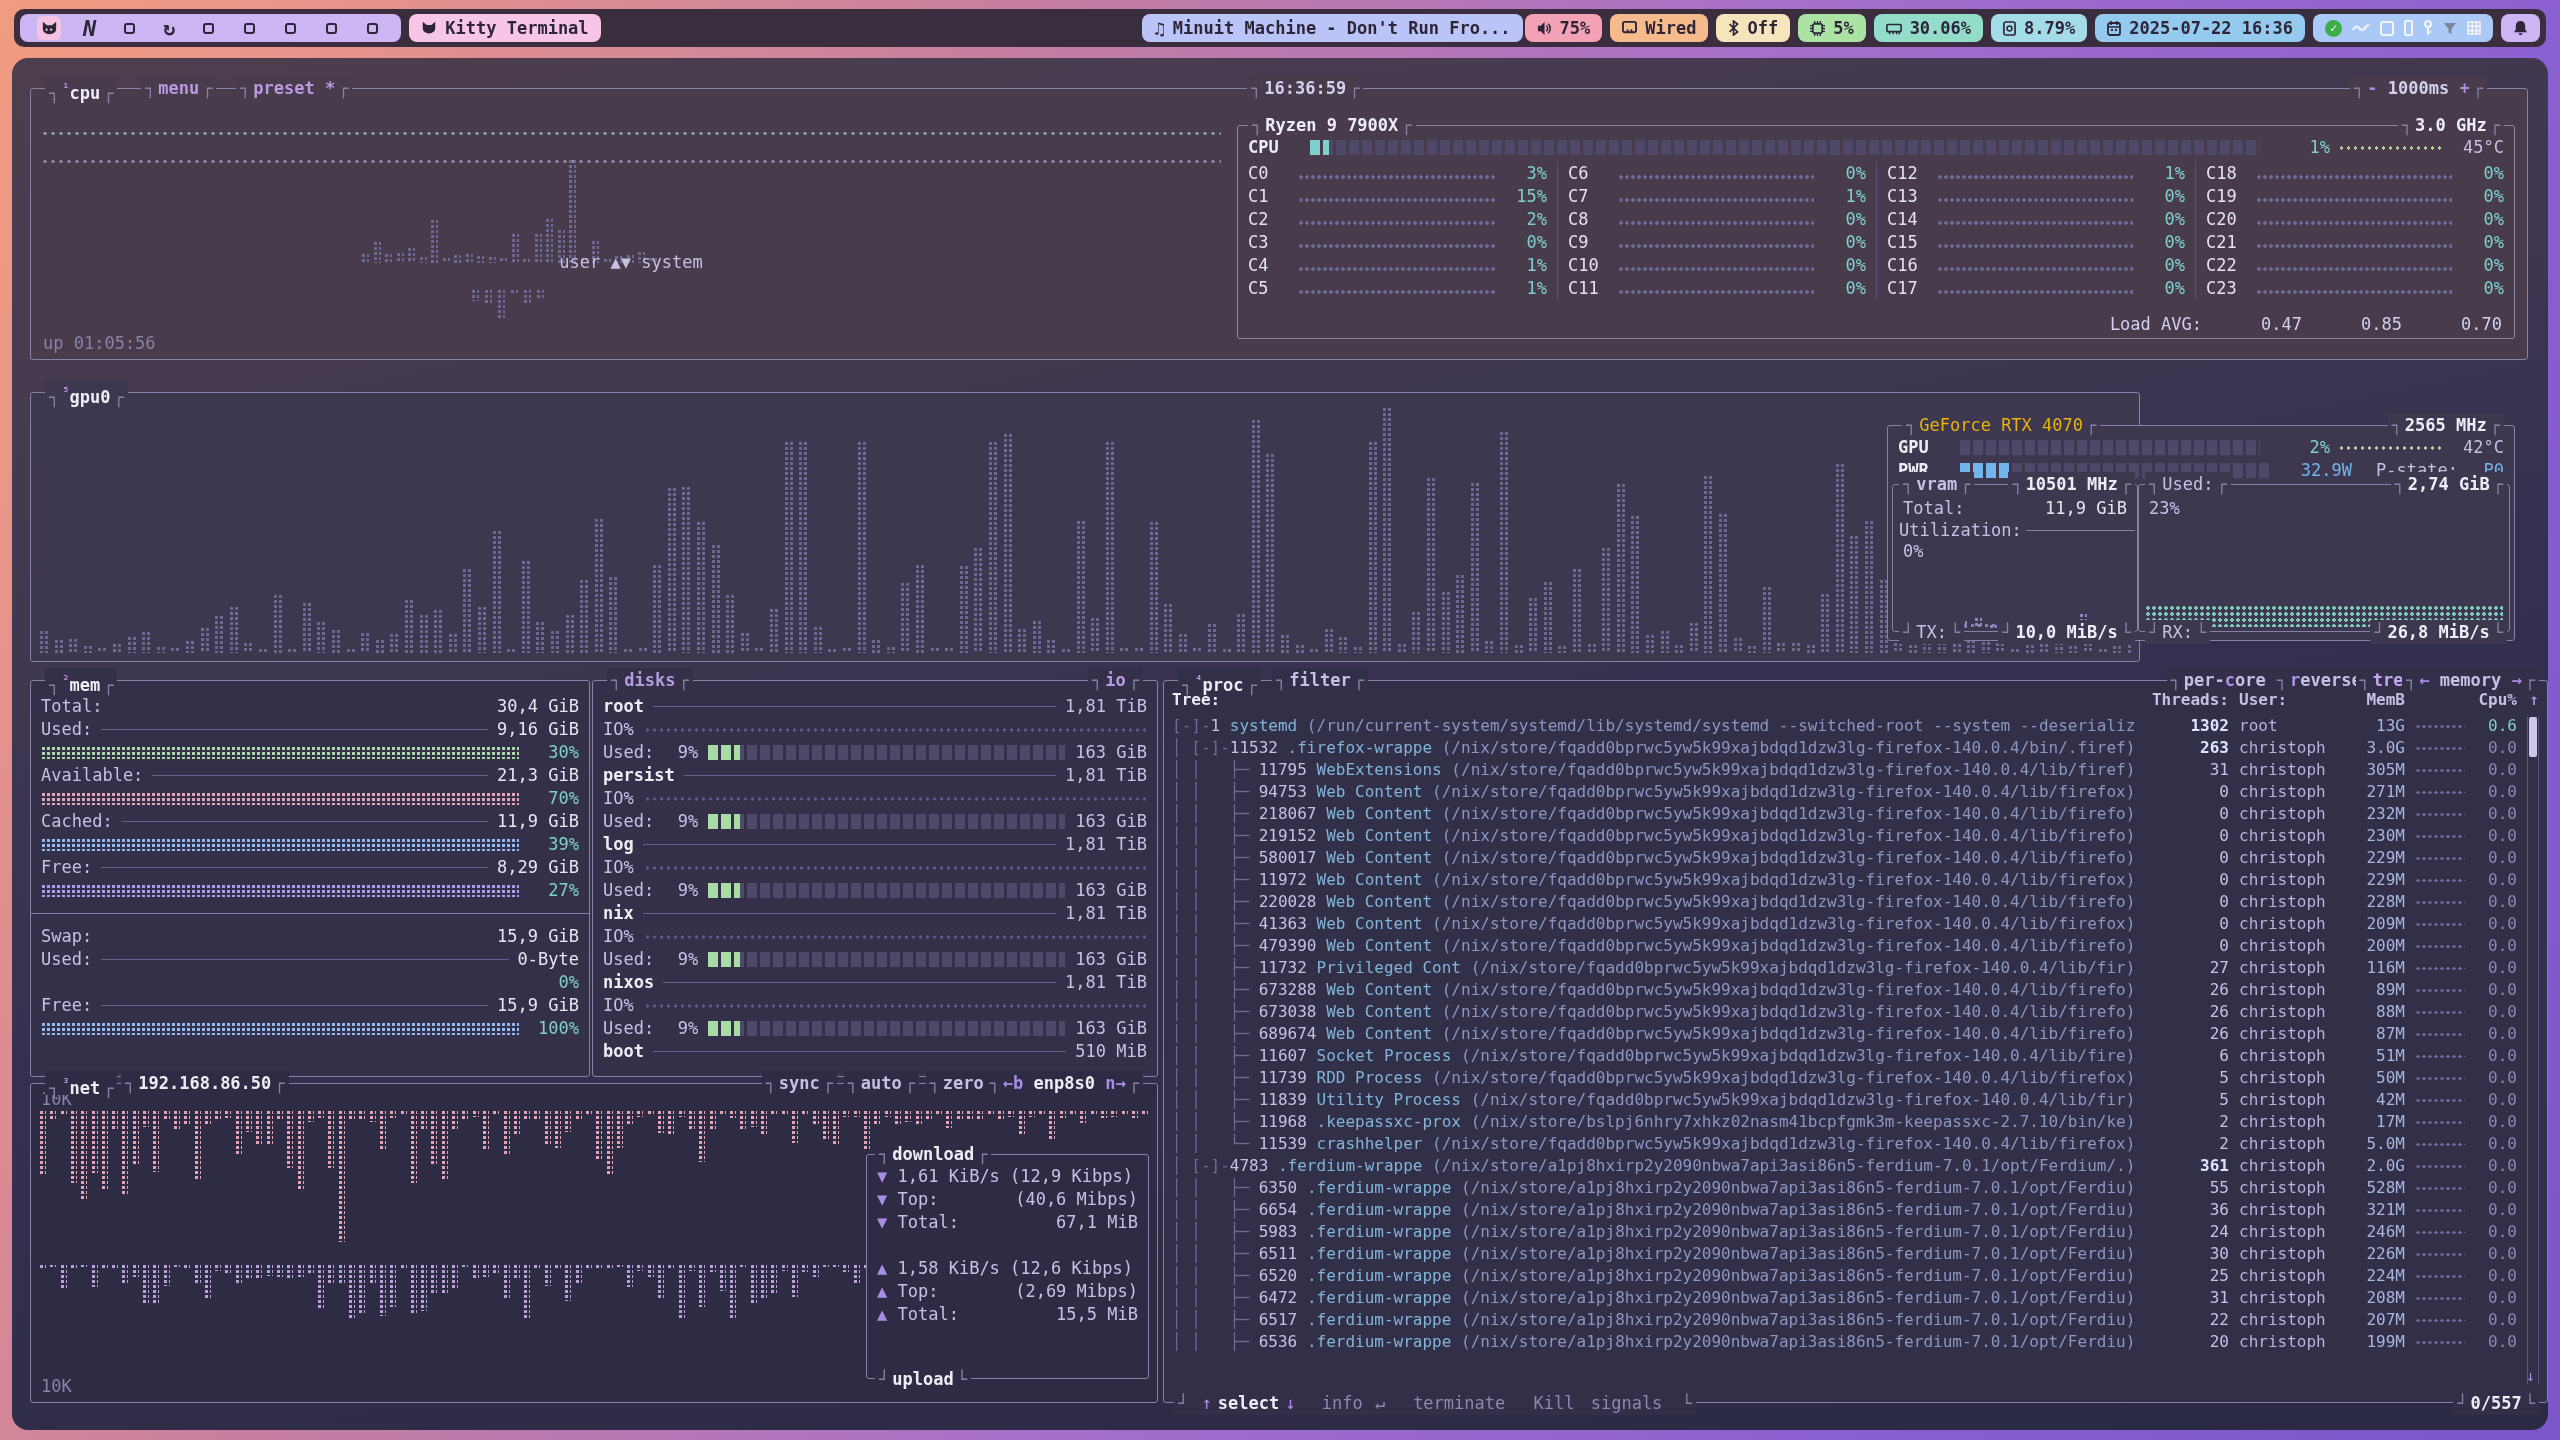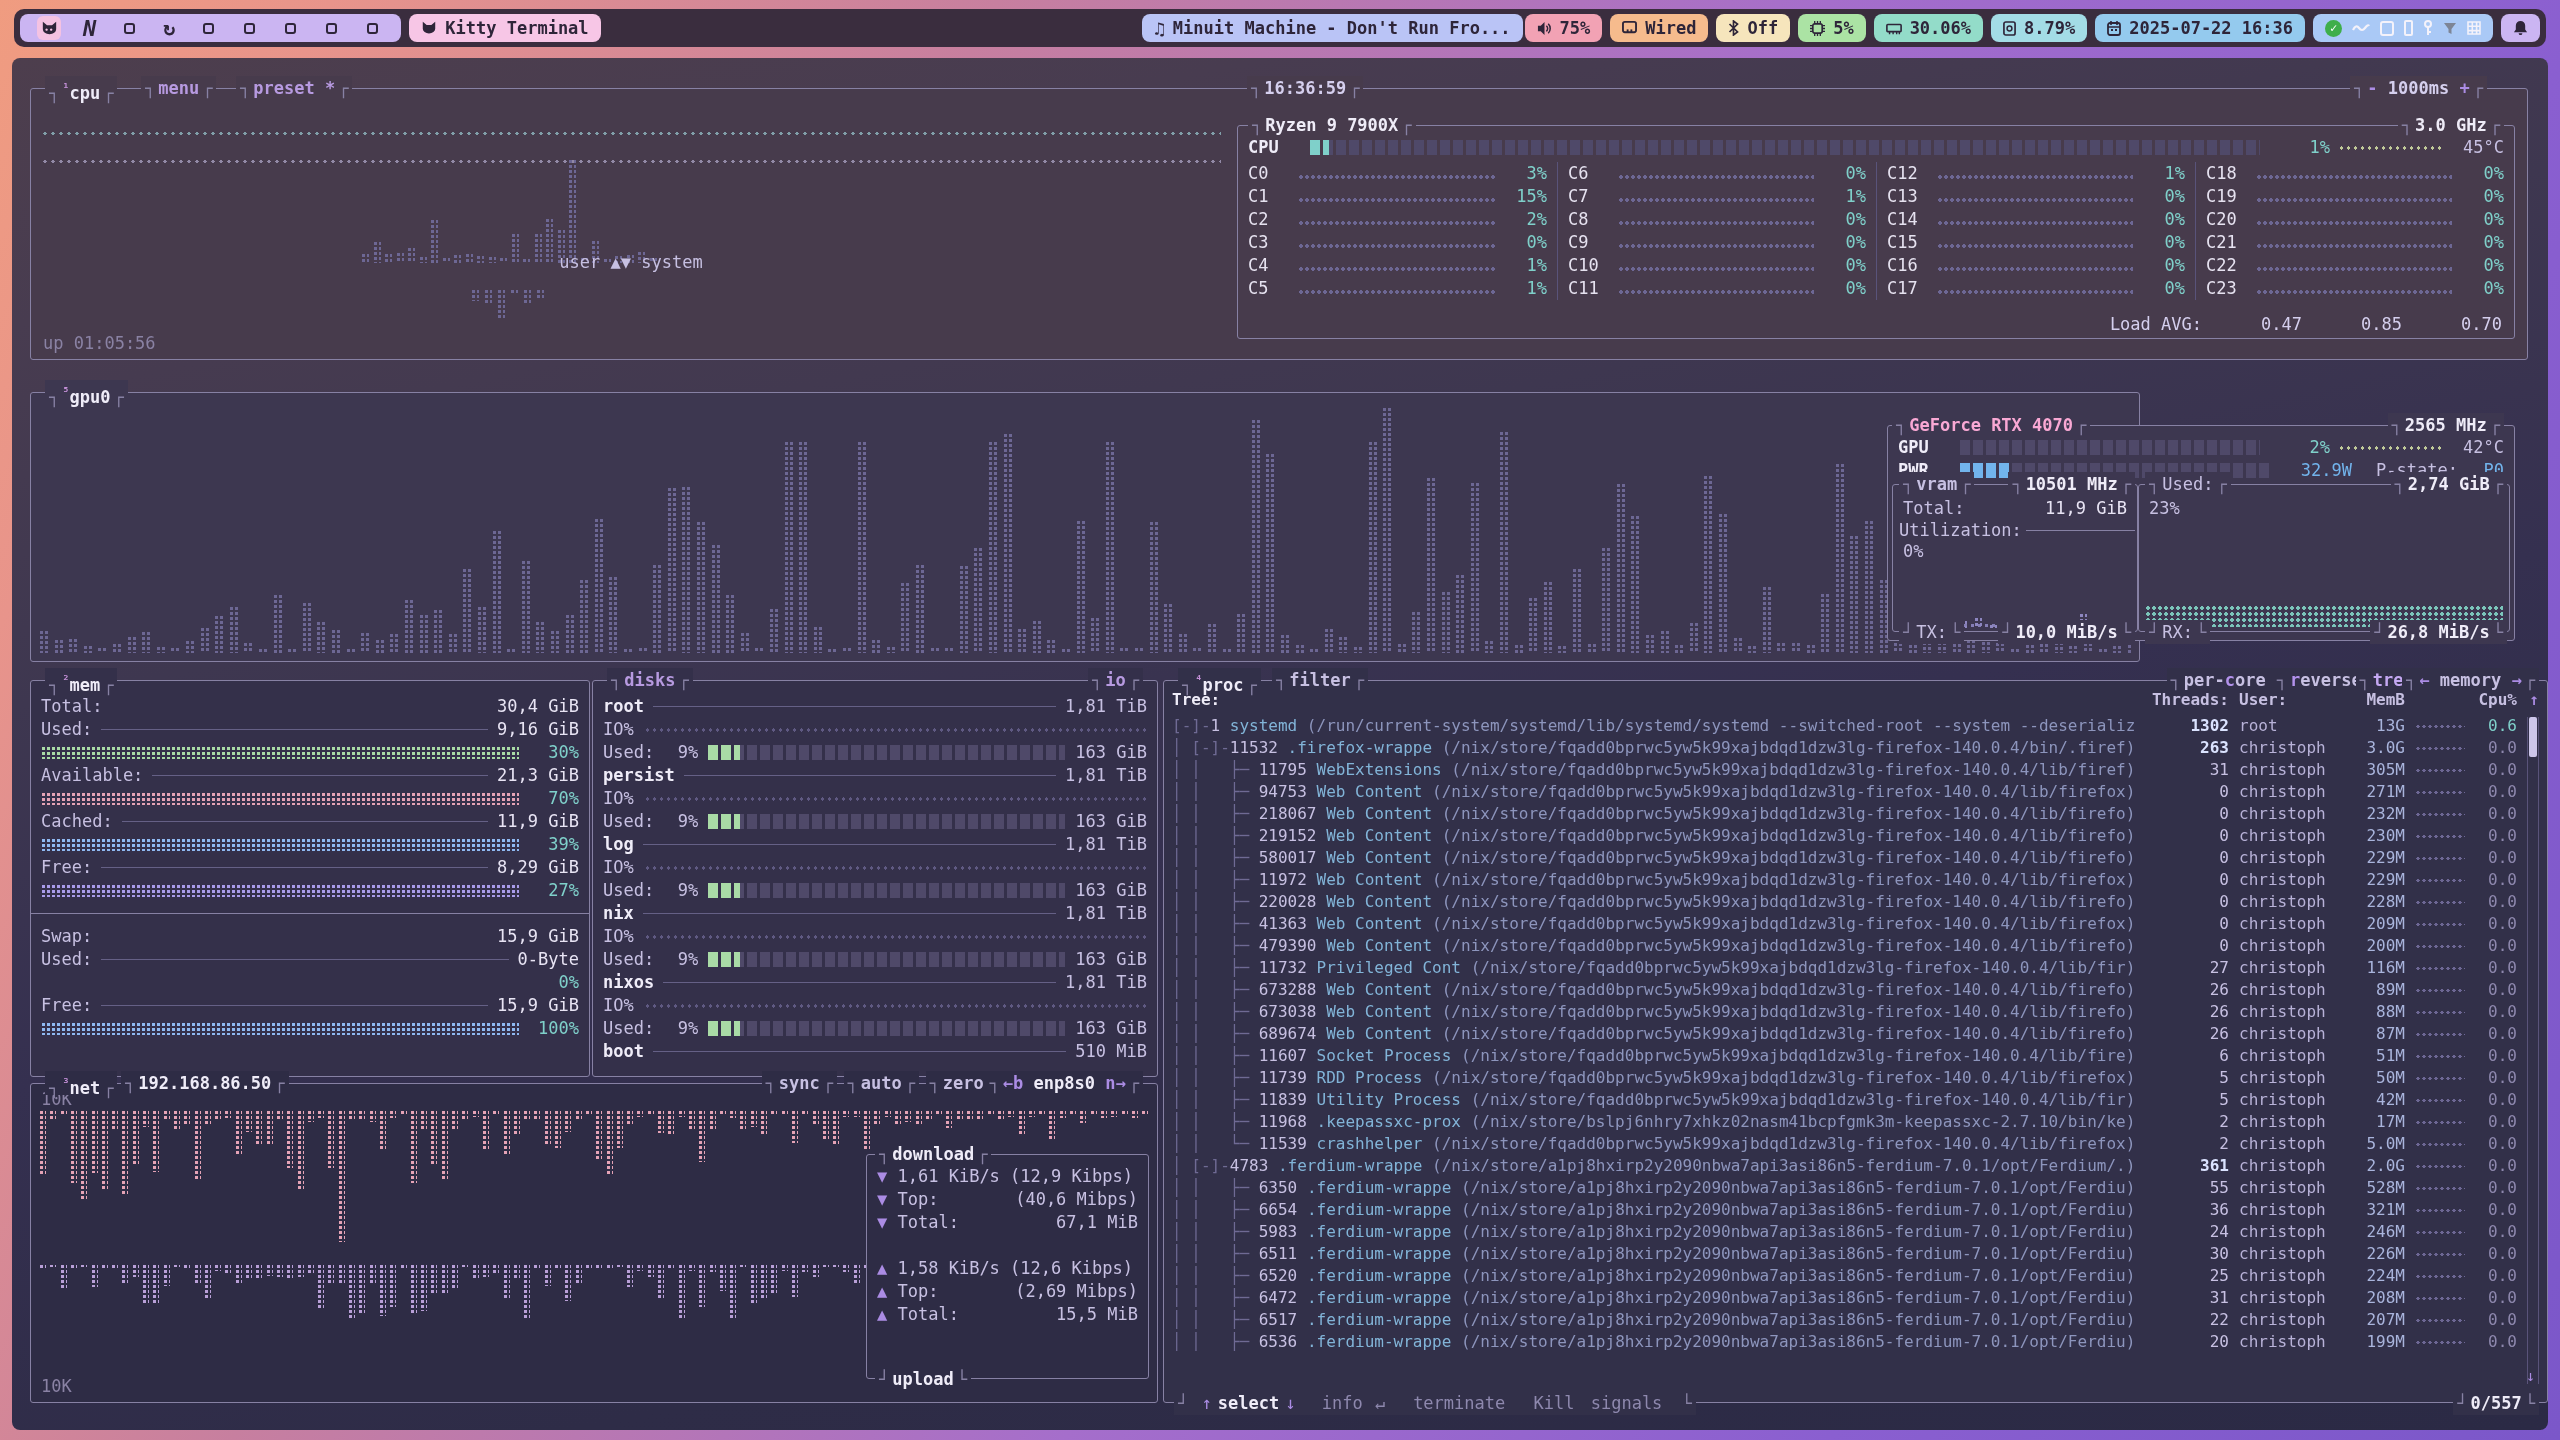--- a/index.html
+++ b/index.html
@@ -18,21 +18,21 @@
   #topbar{ position:absolute; left:14px; right:14px; top:9px; height:38px; background:#3a2d3e;
     border-radius:10px; display:flex; align-items:center; padding:0 6px; }
   .pill{ height:28px; border-radius:8px; display:flex; align-items:center; gap:8px;
     padding:0 12px; color:#2e2539; font-weight:bold; font-size:17px; margin-right:8px; white-space:nowrap;}
   .ws-sq{ width:11px; height:11px; border:2.5px solid #2e2539; border-radius:3px; margin:0 11px;}
   .ws-active{ width:24px; height:24px; background:#f4c2e2; border-radius:6px; display:flex; align-items:center; justify-content:center; margin:0 5px;}
   .ws-item{ margin:0 9px; display:flex; align-items:center;}
   .right-group{ margin-left:auto; display:flex; align-items:center;}
   svg.ic{ display:block; }
   
-  #terminal{ position:absolute; left:12px; right:12px; top:58px; bottom:10px; border-radius:8px;
+  #terminal{ position:absolute; left:12px; right:12px; top:58px; bottom:10px; border-radius:16px;
     background: linear-gradient(168deg,#4d3e4d 0%,#483c50 14%,#3e3750 34%,#353050 54%,#2e2c47 78%,#2b2a45 100%);
     font-size:17px; line-height:23px; }
   .box{ position:absolute; border:1px solid var(--border); border-radius:3px; background:var(--bg); }
   .blabel,.blb{ position:absolute; height:24px; line-height:24px; background:var(--bg);
     padding:0 4px; white-space:nowrap; z-index:5;}
   .blabel{ top:-13px; } .blb{ bottom:-13px; }
   .blabel::before{ content:"┐"; color:var(--border); margin-right:3px;}
   .blabel::after{ content:"┌"; color:var(--border); margin-left:3px;}
   .blb::before{ content:"┘"; color:var(--border); margin-right:3px;}
   .blb::after{ content:"└"; color:var(--border); margin-left:3px;}
@@ -558,21 +558,21 @@
         <div class="spike dots" style="left: 2379.8px; width: 9px; height: 19px; color: rgb(109, 103, 148); bottom: 0px; background-size: 5px 5px;"></div>
         <div class="spike dots" style="left: 2394.4px; width: 9px; height: 18px; color: rgb(109, 103, 148); bottom: 0px; background-size: 5px 5px;"></div>
         <div class="spike dots" style="left: 2409px; width: 9px; height: 9px; color: rgb(109, 103, 148); bottom: 0px; background-size: 5px 5px;"></div>
         <div class="spike dots" style="left: 2423.6px; width: 9px; height: 11px; color: rgb(109, 103, 148); bottom: 0px; background-size: 5px 5px;"></div>
         <div class="spike dots" style="left: 2438.2px; width: 9px; height: 11px; color: rgb(109, 103, 148); bottom: 0px; background-size: 5px 5px;"></div>
         <div class="spike dots" style="left: 2452.8px; width: 9px; height: 17px; color: rgb(109, 103, 148); bottom: 0px; background-size: 5px 5px;"></div>
         <div class="spike dots" style="left: 2467.4px; width: 9px; height: 6px; color: rgb(109, 103, 148); bottom: 0px; background-size: 5px 5px;"></div>
       </div>
 
     <div class="box" style="--bg:#3d3750; left:1856px; top:32px; width:628px; height:216px; z-index:4">
-      <div class="blabel" style="left:4px; color:#f9a8d4; font-weight:bold"><span>GeForce RTX 4070</span></div>
+      <div class="blabel" style="left:14px; color:#eab308; font-weight:normal"><span>GeForce RTX 4070</span></div>
       <div class="blabel" style="right:10px; color:#efecf8; font-weight:bold"><span>2565 MHz</span></div>
       <div class="hwrow" style="margin-top:10px">
         <span class="hwlabel">GPU</span>
         <span class="bbar"></span>
         <span class="hwpct">2%</span>
         <span class="tdots dots"></span>
         <span class="hwtemp">42°C</span>
       </div>
       <div class="hwrow">
         <span class="hwlabel">PWR</span>

